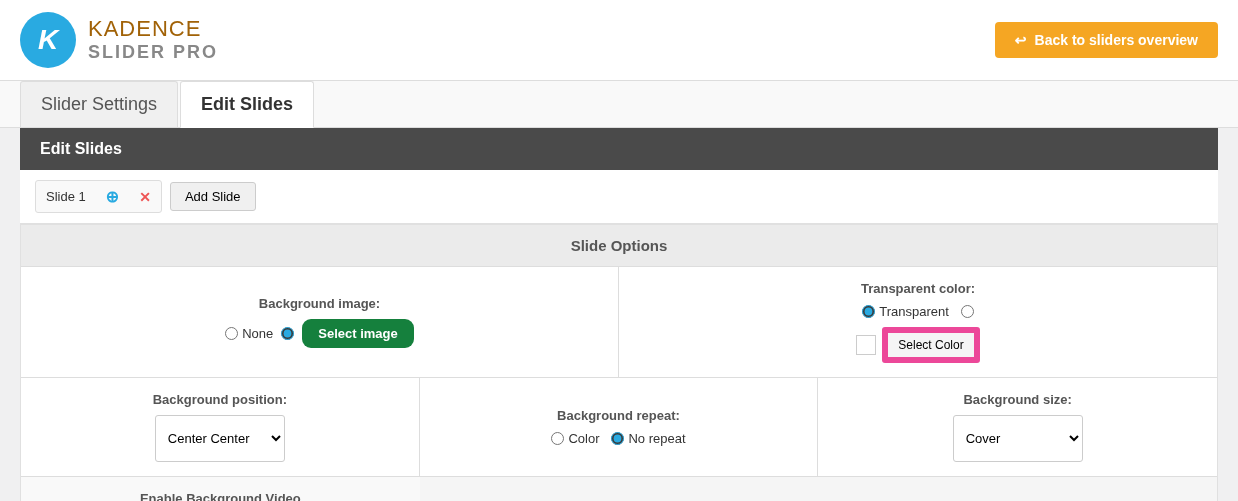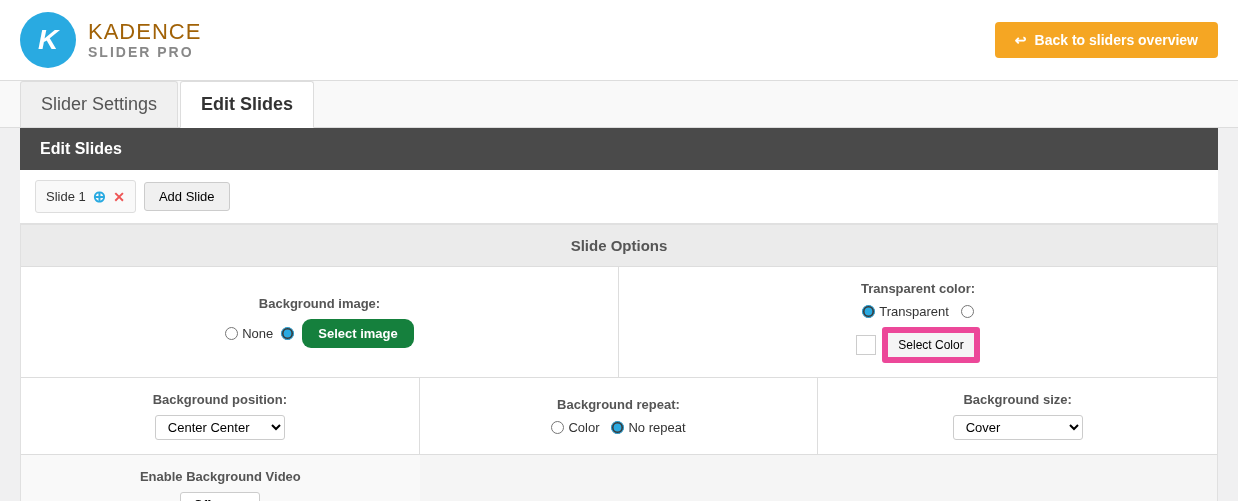--- a/index.html
+++ b/index.html
@@ -42,21 +42,21 @@
       flex-direction: column;
     }
     .logo-title {
       font-size: 22px;
       font-weight: 400;
       color: #a16207;
       letter-spacing: 1px;
       line-height: 1.1;
     }
     .logo-subtitle {
-      font-size: 14px;
+      font-size: 18px;
       font-weight: 700;
       color: #888;
       letter-spacing: 2px;
     }
     .back-btn {
       background: #f5a623;
       color: #fff;
       border: none;
       padding: 10px 20px;
       border-radius: 4px;
@@ -117,21 +117,21 @@
       background: #fff;
       padding: 10px 15px;
       display: flex;
       align-items: center;
       gap: 8px;
       border-bottom: 1px solid #e0e0e0;
     }
     .slide-tab {
       display: flex;
       align-items: center;
-      gap: 7px;
+      gap: 20px;
       padding: 6px 10px;
       border: 1px solid #ddd;
       border-radius: 3px;
       background: #f9f9f9;
       cursor: pointer;
       font-size: 13px;
     }
     .slide-tab .plus-icon {
       color: #29aae1;
       font-size: 16px;
@@ -256,21 +256,21 @@
       background: #f5f5f5;
       border: 6px solid #ec4899;
       padding: 5px 10px;
       border-radius: 3px;
       font-size: 12px;
       cursor: pointer;
     }
 
     
     .option-select {
-      padding: 3px 8px;
+      padding: 14px 8px;
       border: 1px solid #ccc;
       border-radius: 3px;
       background: #fff;
       font-size: 13px;
       cursor: pointer;
       min-width: 130px;
     }
 
     
     .option-row.partial {

